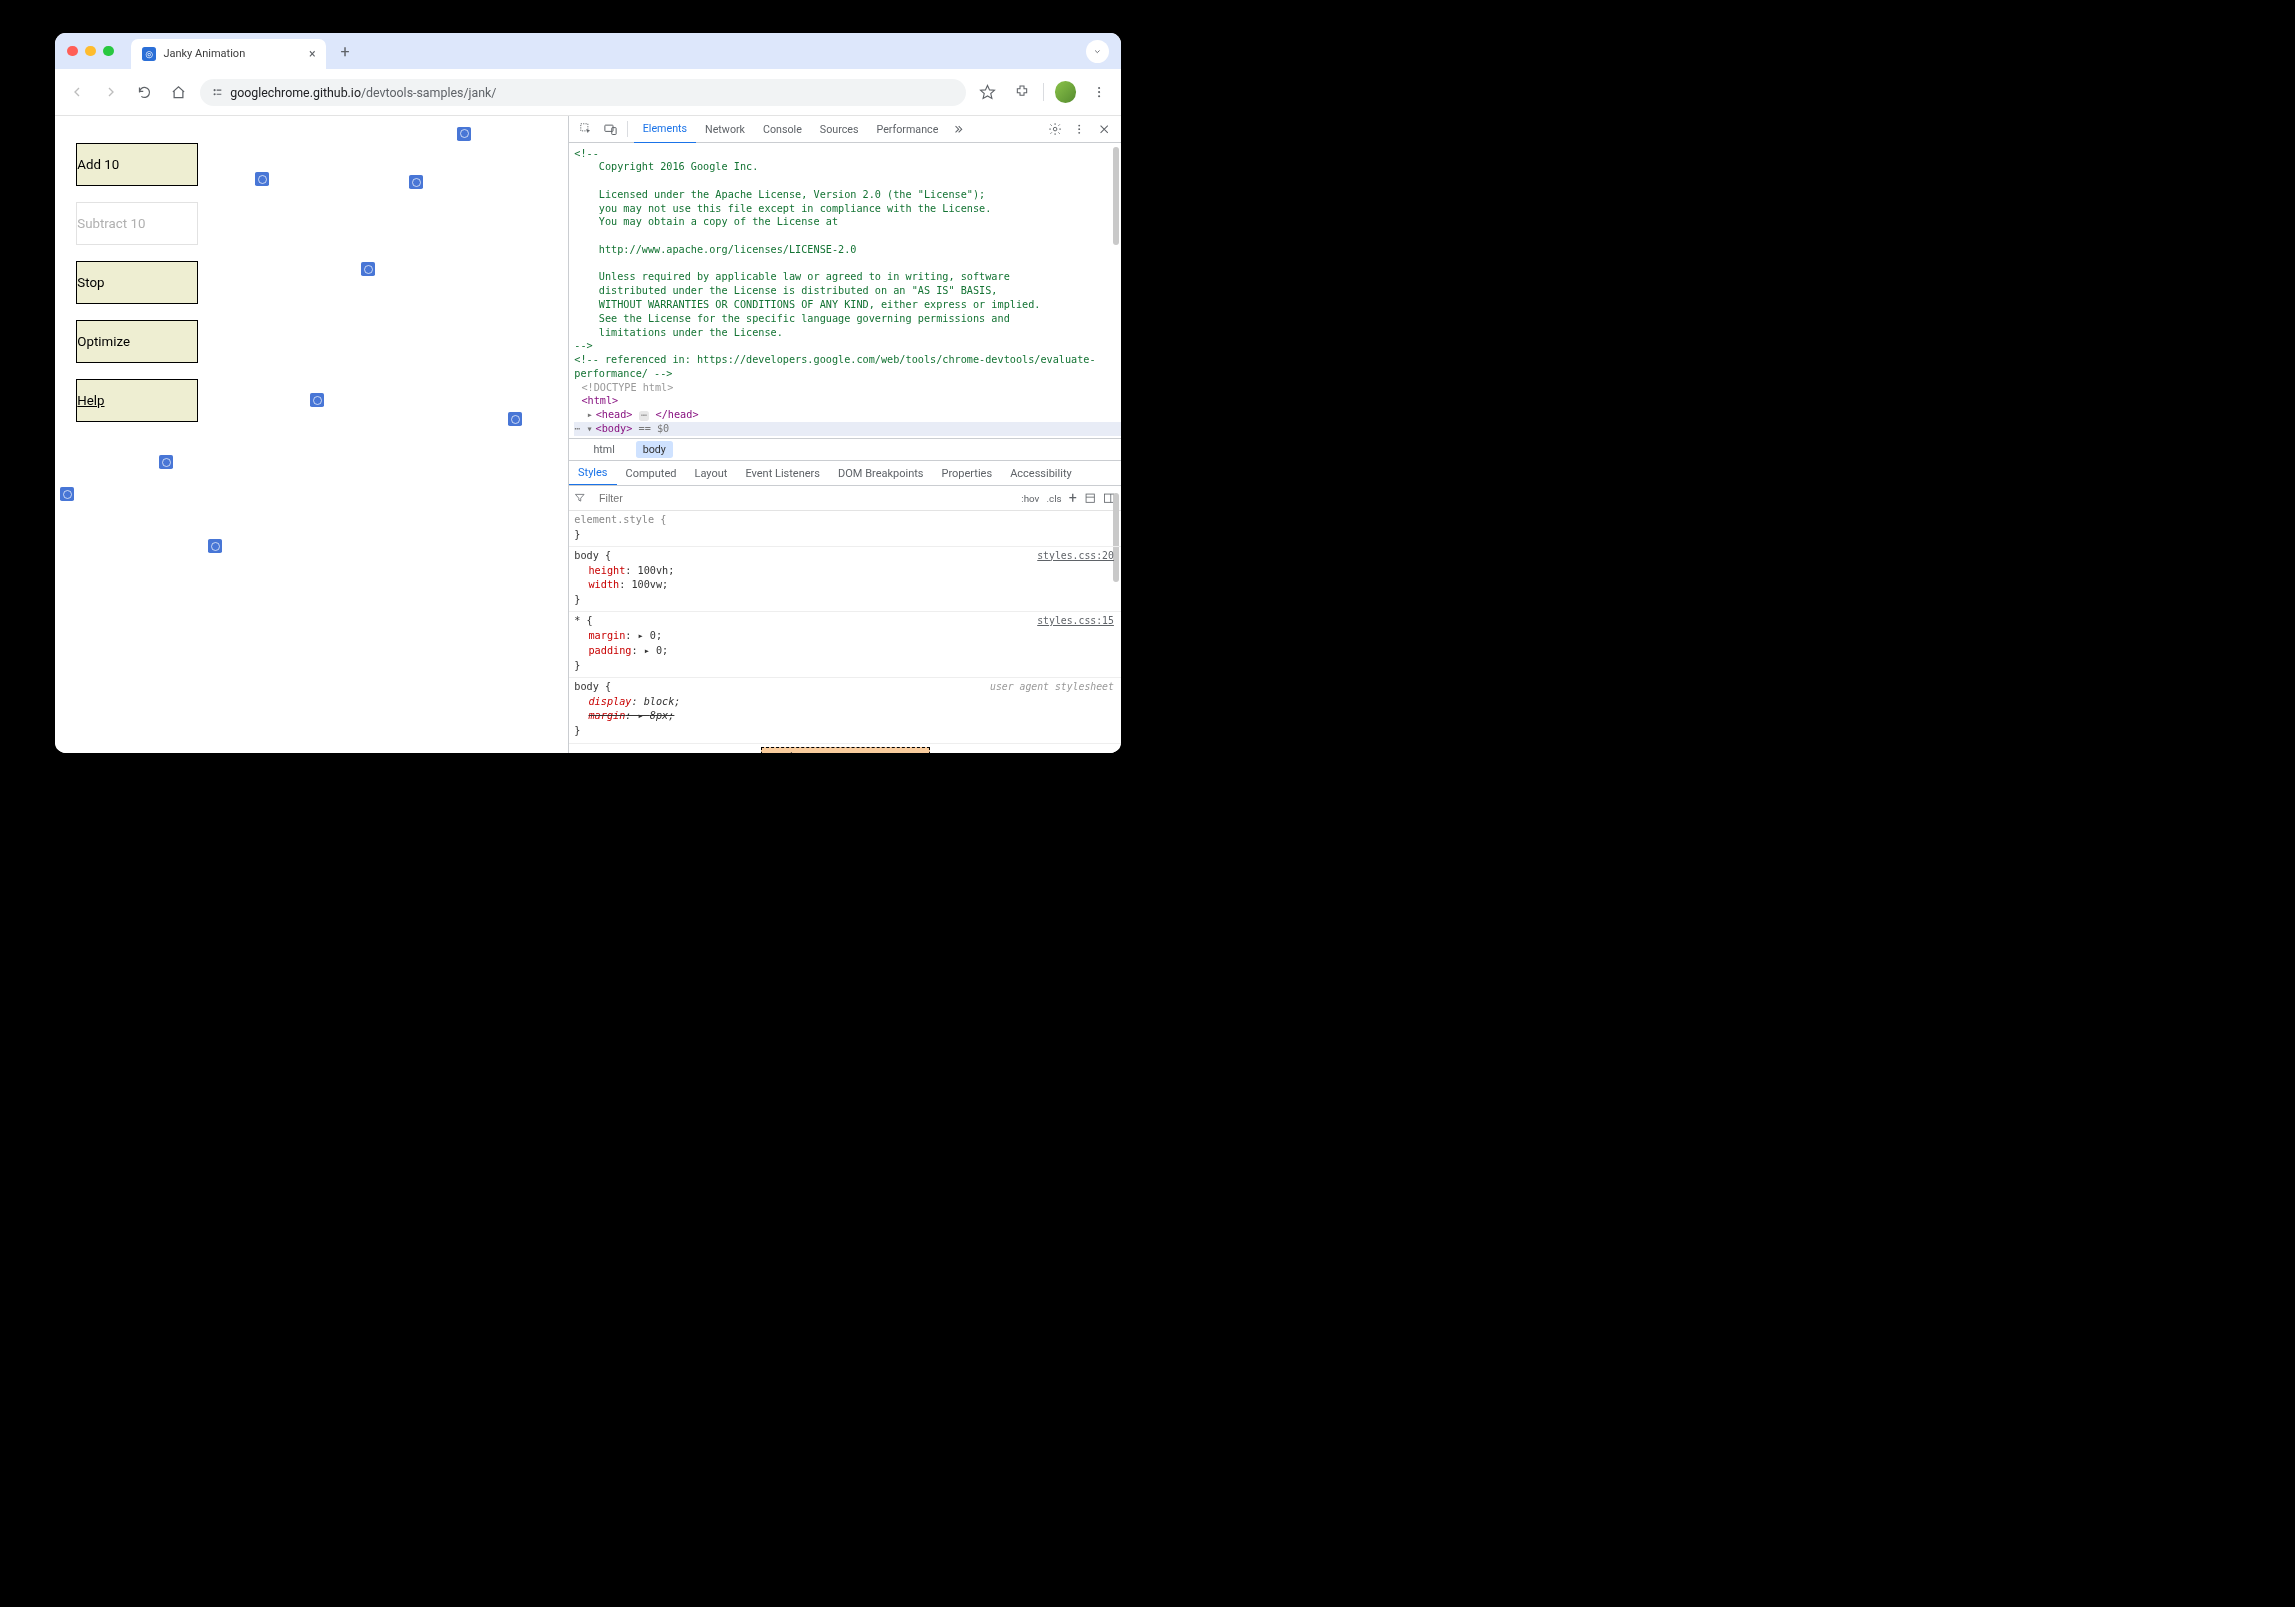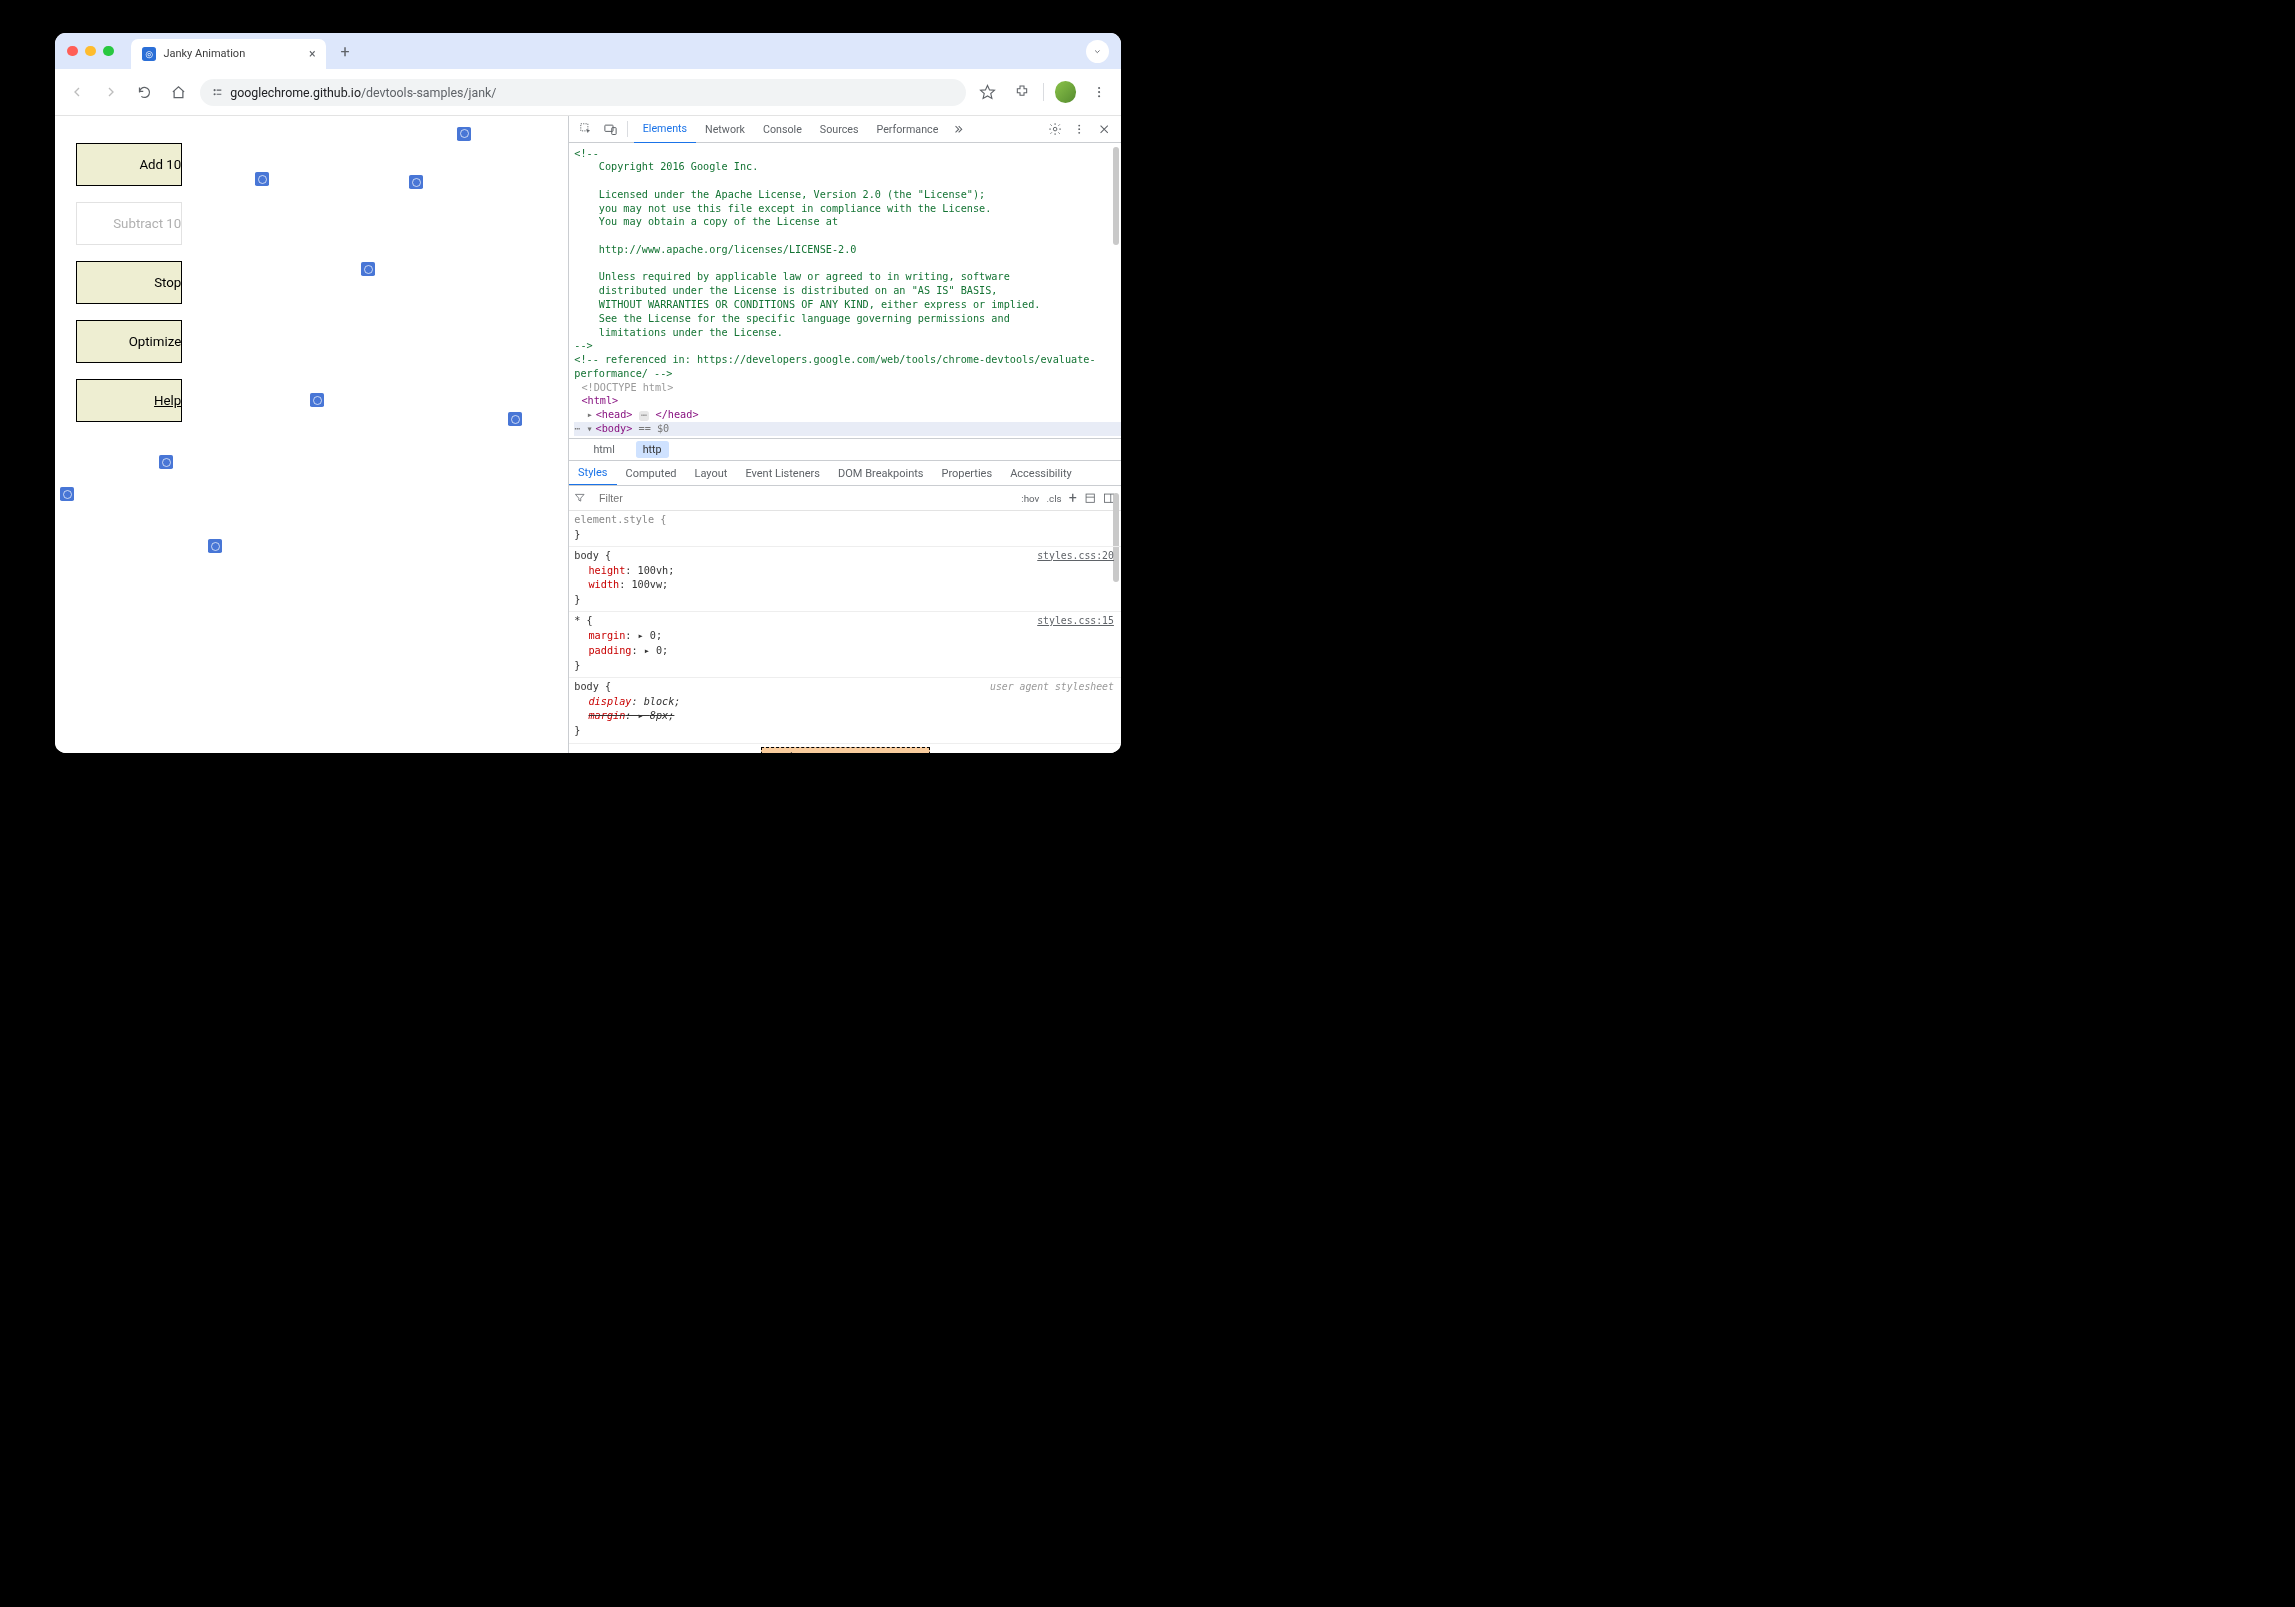--- a/index.html
+++ b/index.html
@@ -86,26 +86,26 @@
   height: calc(100% - 71px);
 }
 .page {
   width: 513px;
   position: relative;
   background: #fff;
   overflow: hidden;
 }
 .controls { position: absolute; top: 27px; left: 21.3px; display: flex; flex-direction: column; gap: 16px; }
 .ctl-btn {
-  width: 106px;
+  width: 122px;
   height: 43px;
   background: #eeeed2;
   border: 1.8px solid #000;
   font-size: 13.3px;
-  display:flex;align-items:center;justify-content:flex-end;
+  display:flex;align-items:center;justify-content:flex-start;
   font-family: inherit;
 }
 .ctl-btn.disabled { background:#fff; border:0.9px solid #e2e2e2; color:#b0b0b0; }
 .ctl-btn.link span{ text-decoration: underline; }
 .mover {
   position: absolute;
   width: 14.2px; height: 14.2px;
   background: #4876d6;
   border-radius: 1.8px;
   display:flex;align-items:center;justify-content:center;
@@ -365,21 +365,21 @@
         <span class="tok-comment" style="white-space:pre-wrap;">&lt;!-- referenced in: https://developers.google.com/web/tools/chrome-devtools/evaluate-performance/ --&gt;</span><br>
         <span style="padding-left:7.1px;" class="tok-doctype">&lt;!DOCTYPE html&gt;</span><br>
         <span style="padding-left:7.1px;" class="tok-tag">&lt;html&gt;</span><br>
         <span style="padding-left:12.4px;"><span class="tree-arrow">▸</span><span class="tok-tag">&lt;head&gt;</span> <span class="tok-ellipsis">⋯</span> <span class="tok-tag">&lt;/head&gt;</span></span><br>
         <span class="line-sel" style="padding-left:0;"><span class="ellips-dots">⋯</span> <span class="tree-arrow">▾</span><span class="tok-tag">&lt;body&gt;</span><span class="sel-marker"> == $0</span></span>
         <span style="padding-left:27px;opacity:0.5;"><span class="tree-arrow">▸</span><span class="tok-tag">&lt;div class="controls"&gt;…&lt;/div&gt;</span></span>
       </div>
 
       <div class="crumbs" id="crumbs">
           <span class="crumb">html</span>
-          <span class="crumb sel">http</span>
+          <span class="crumb sel">body</span>
         </div>
 
       <div class="styles-pane">
         <div class="scroll-thumb"></div>
         <div class="styles-tabs" id="styles-tabs">
             <div class="s-tab active">Styles</div>
             <div class="s-tab">Computed</div>
             <div class="s-tab">Layout</div>
             <div class="s-tab">Event Listeners</div>
             <div class="s-tab">DOM Breakpoints</div>

